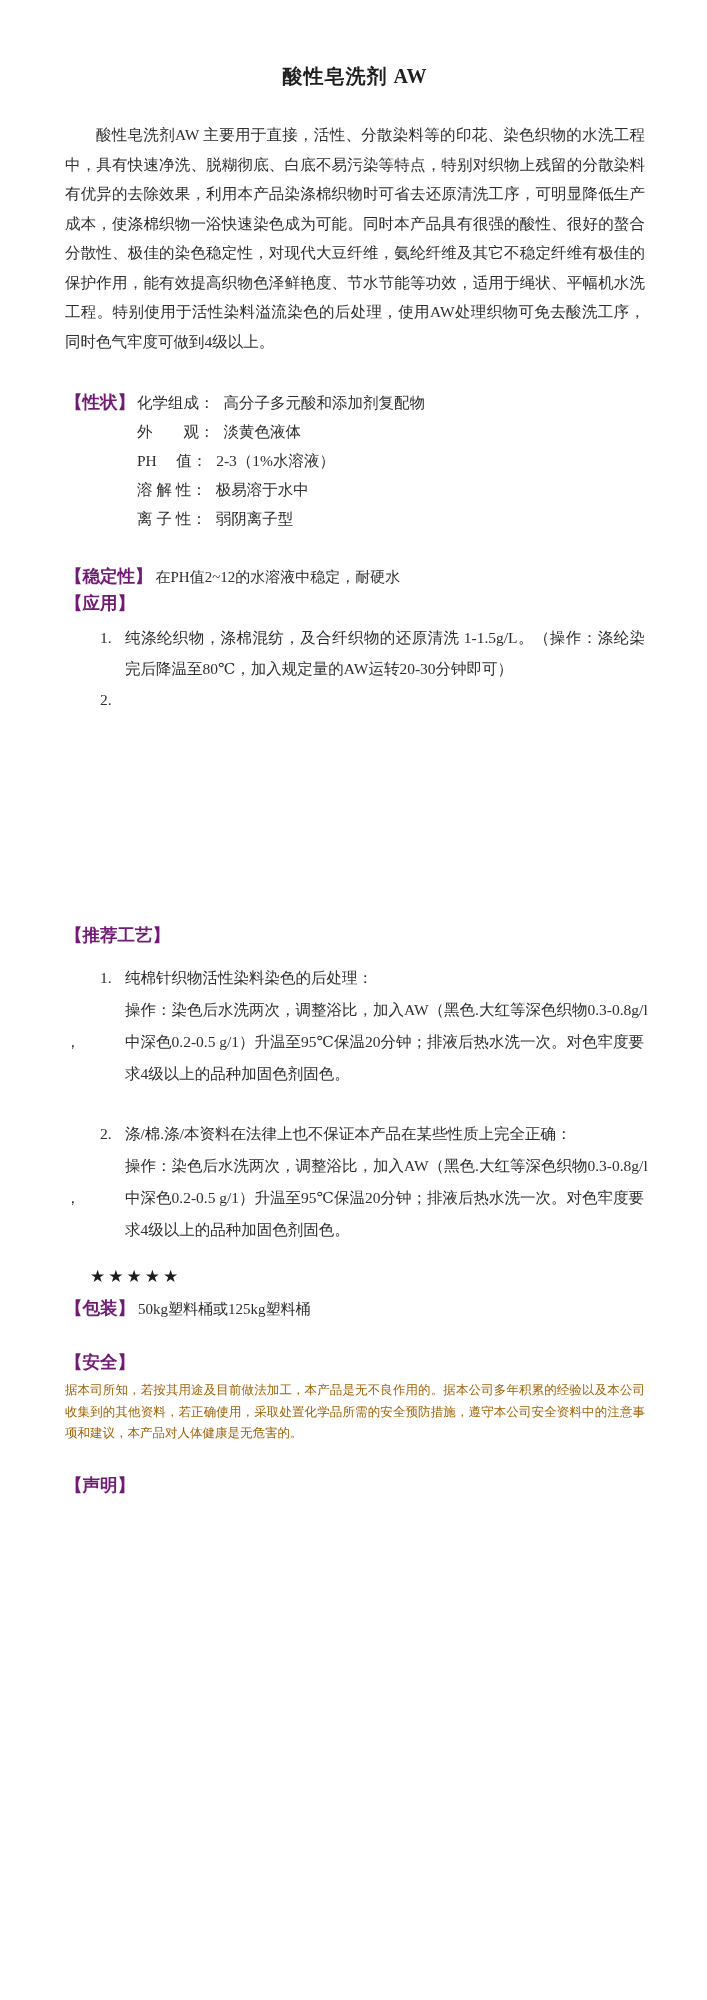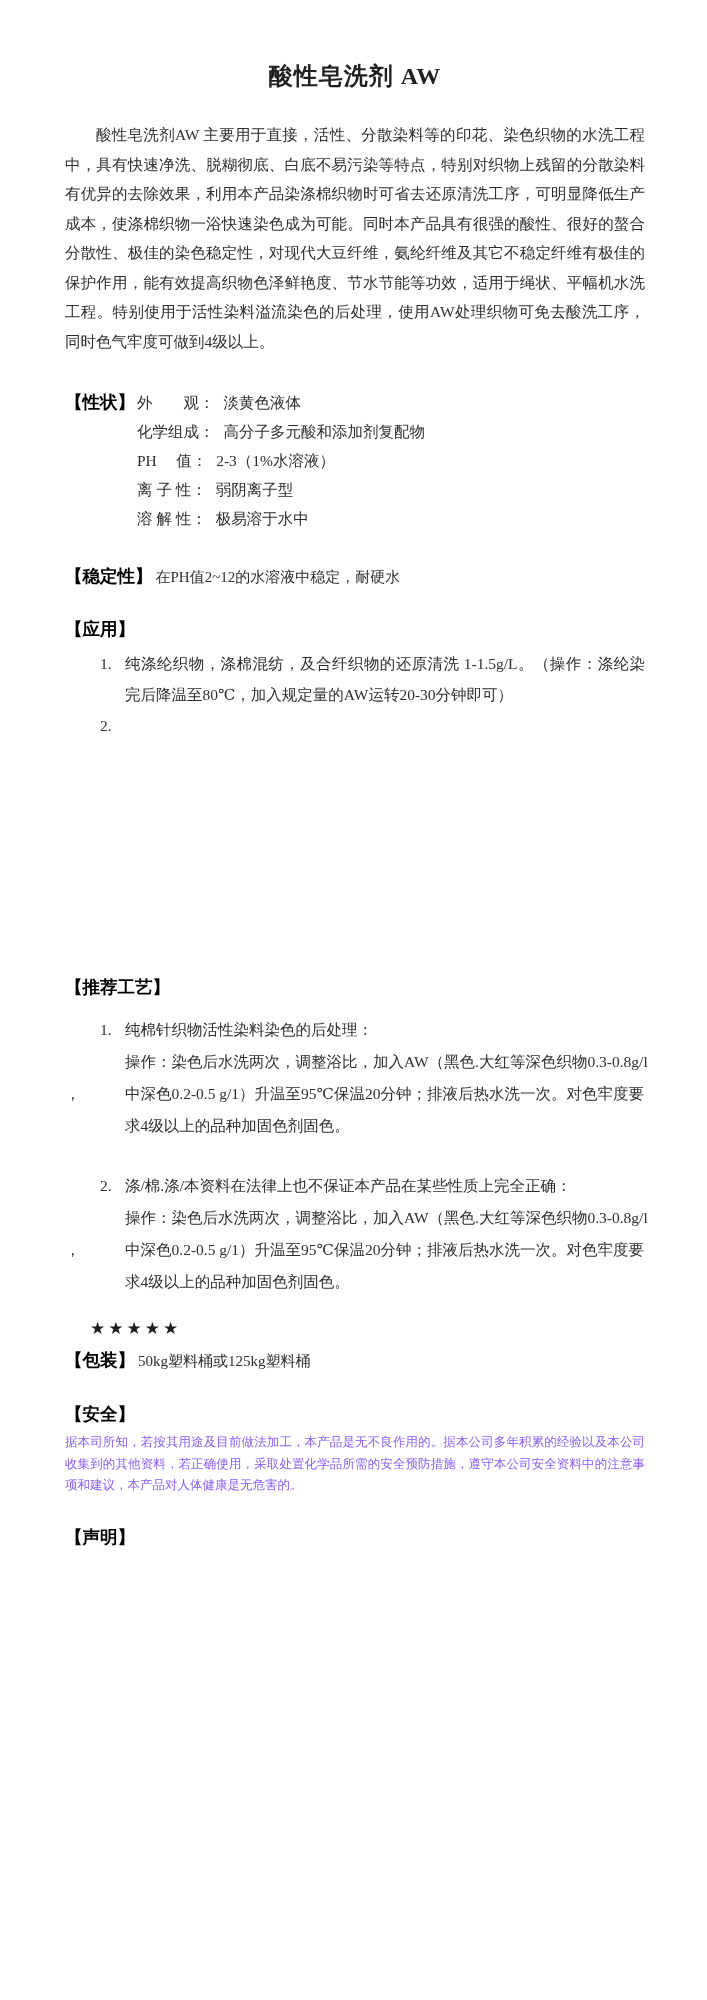--- a/index.html
+++ b/index.html
@@ -15,37 +15,37 @@
     font-family: "Liberation Serif", "DejaVu Serif", serif;
   }
   .page {
     box-sizing: border-box;
     width: 707px;
     padding: 58px 62px 0 65px;
   }
   .title {
     margin: 0;
     text-align: center;
-    font-size: 24px;
+    font-size: 20px;
     font-weight: bold;
     letter-spacing: 1px;
     line-height: 36px;
     color: #1f1f1f;
   }
   .intro {
     margin: 26px 0 0 0;
     font-size: 15.5px;
     line-height: 29.5px;
     text-align: justify;
     text-indent: 2em;
   }
   .shead {
     font-size: 17.5px;
     font-weight: bold;
-    color: #000000;
+    color: #701a75;
     white-space: nowrap;
   }
   
   .props {
     display: flex;
     align-items: flex-start;
     margin-top: 32px;
   }
   .props .shead { line-height: 29px; }
   .prows { margin-left: 2px; }
@@ -59,21 +59,21 @@
   
   .inline-sec {
     margin-top: 30px;
     line-height: 26px;
   }
   .inline-sec .stext {
     font-size: 15px;
     padding-left: 3px;
   }
   
-  .sec { margin-top: 26px; }
+  .sec { }
   .sec .shead { display: block; line-height: 26px; }
   
   .alist { margin-top: 6px; }
   .aitem {
     position: relative;
     padding-left: 60px;
     font-size: 15.5px;
     line-height: 31px;
     text-align: justify;
   }
@@ -112,50 +112,50 @@
     color: #1c1c1c;
   }
   .pack { margin-top: 8px; }
   .small-sec { margin-top: 28px; }
   .small-sec .shead { line-height: 24px; margin-top: 28px; }
   .smalltext {
     margin: 6px 0 0 0;
     font-size: 12.5px;
     line-height: 21.5px;
     text-align: justify;
-    color: #8b5cf6;
+    color: #a16207;
   }
   .statement-sec { margin-top: 18px; }
 </style>
 </head>
 <body>
 
 <div class="page">
 
   <h1 class="title">酸性皂洗剂 AW</h1>
 
   <p class="intro">酸性皂洗剂AW 主要用于直接，活性、分散染料等的印花、染色织物的水洗工程中，具有快速净洗、脱糊彻底、白底不易污染等特点，特别对织物上残留的分散染料有优异的去除效果，利用本产品染涤棉织物时可省去还原清洗工序，可明显降低生产成本，使涤棉织物一浴快速染色成为可能。同时本产品具有很强的酸性、很好的螯合分散性、极佳的染色稳定性，对现代大豆纤维，氨纶纤维及其它不稳定纤维有极佳的保护作用，能有效提高织物色泽鲜艳度、节水节能等功效，适用于绳状、平幅机水洗工程。特别使用于活性染料溢流染色的后处理，使用AW处理织物可免去酸洗工序，同时色气牢度可做到4级以上。</p>
 
   <div class="props">
     <span class="shead">【性状】</span>
     <div class="prows">
       <div class="prow">
+        <span class="plabel">化学组成：</span><span class="pvalue">高分子多元酸和添加剂复配物</span>
+      </div>
+      <div class="prow">
         <span class="plabel">外　　观：</span><span class="pvalue">淡黄色液体</span>
       </div>
       <div class="prow">
-        <span class="plabel">化学组成：</span><span class="pvalue">高分子多元酸和添加剂复配物</span>
-      </div>
-      <div class="prow">
         <span class="plabel">PH　 值：</span><span class="pvalue">2-3（1%水溶液）</span>
       </div>
       <div class="prow">
+        <span class="plabel">溶 解 性：</span><span class="pvalue">极易溶于水中</span>
+      </div>
+      <div class="prow">
         <span class="plabel">离 子 性：</span><span class="pvalue">弱阴离子型</span>
-      </div>
-      <div class="prow">
-        <span class="plabel">溶 解 性：</span><span class="pvalue">极易溶于水中</span>
       </div>
     </div>
   </div>
 
   <div class="inline-sec">
     <span class="shead">【稳定性】</span><span class="stext">在PH值2~12的水溶液中稳定，耐硬水</span>
   </div>
 
   <div class="sec">
     <span class="shead">【应用】</span>

